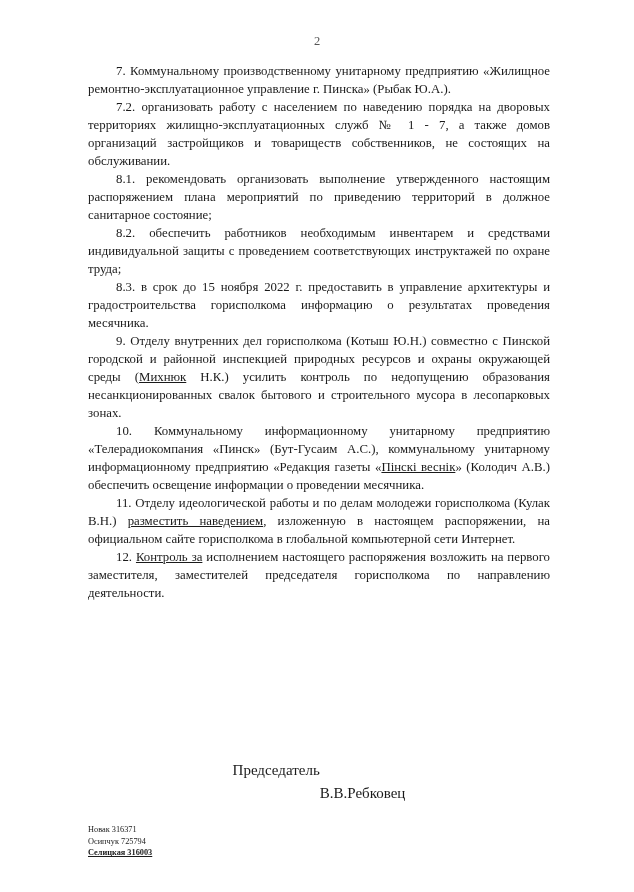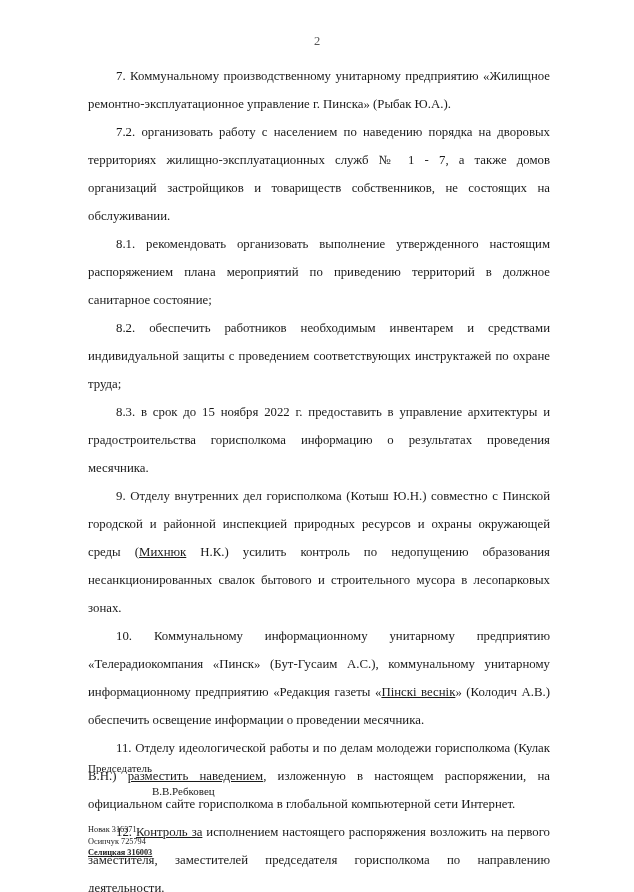--- a/index.html
+++ b/index.html
@@ -32,37 +32,37 @@
   }
   .body-block {
     position: absolute;
     top: 62px;
     left: 88px;
     width: 462px;
   }
   p.para {
     margin: 0;
     font-size: 12.8px;
-    line-height: 28px;
+    line-height: 18px;
     text-align: justify;
     text-justify: inter-word;
     text-indent: 28px;
     hyphens: none;
   }
   .u {
     text-decoration: underline;
   }
   .sign-row {
     position: absolute;
     top: 762px;
     left: 88px;
     width: 462px;
     display: flex;
-    justify-content: flex-start;
-    font-size: 11px;
+    justify-content: center;
+    font-size: 15px;
   }
   .sign-left { white-space: nowrap; }
   .sign-right { white-space: nowrap; margin-top: 23px; }
   .footer-block {
     position: absolute;
     top: 824px;
     left: 88px;
     font-size: 8.3px;
     line-height: 11.5px;
     color: #1a1a1a;

